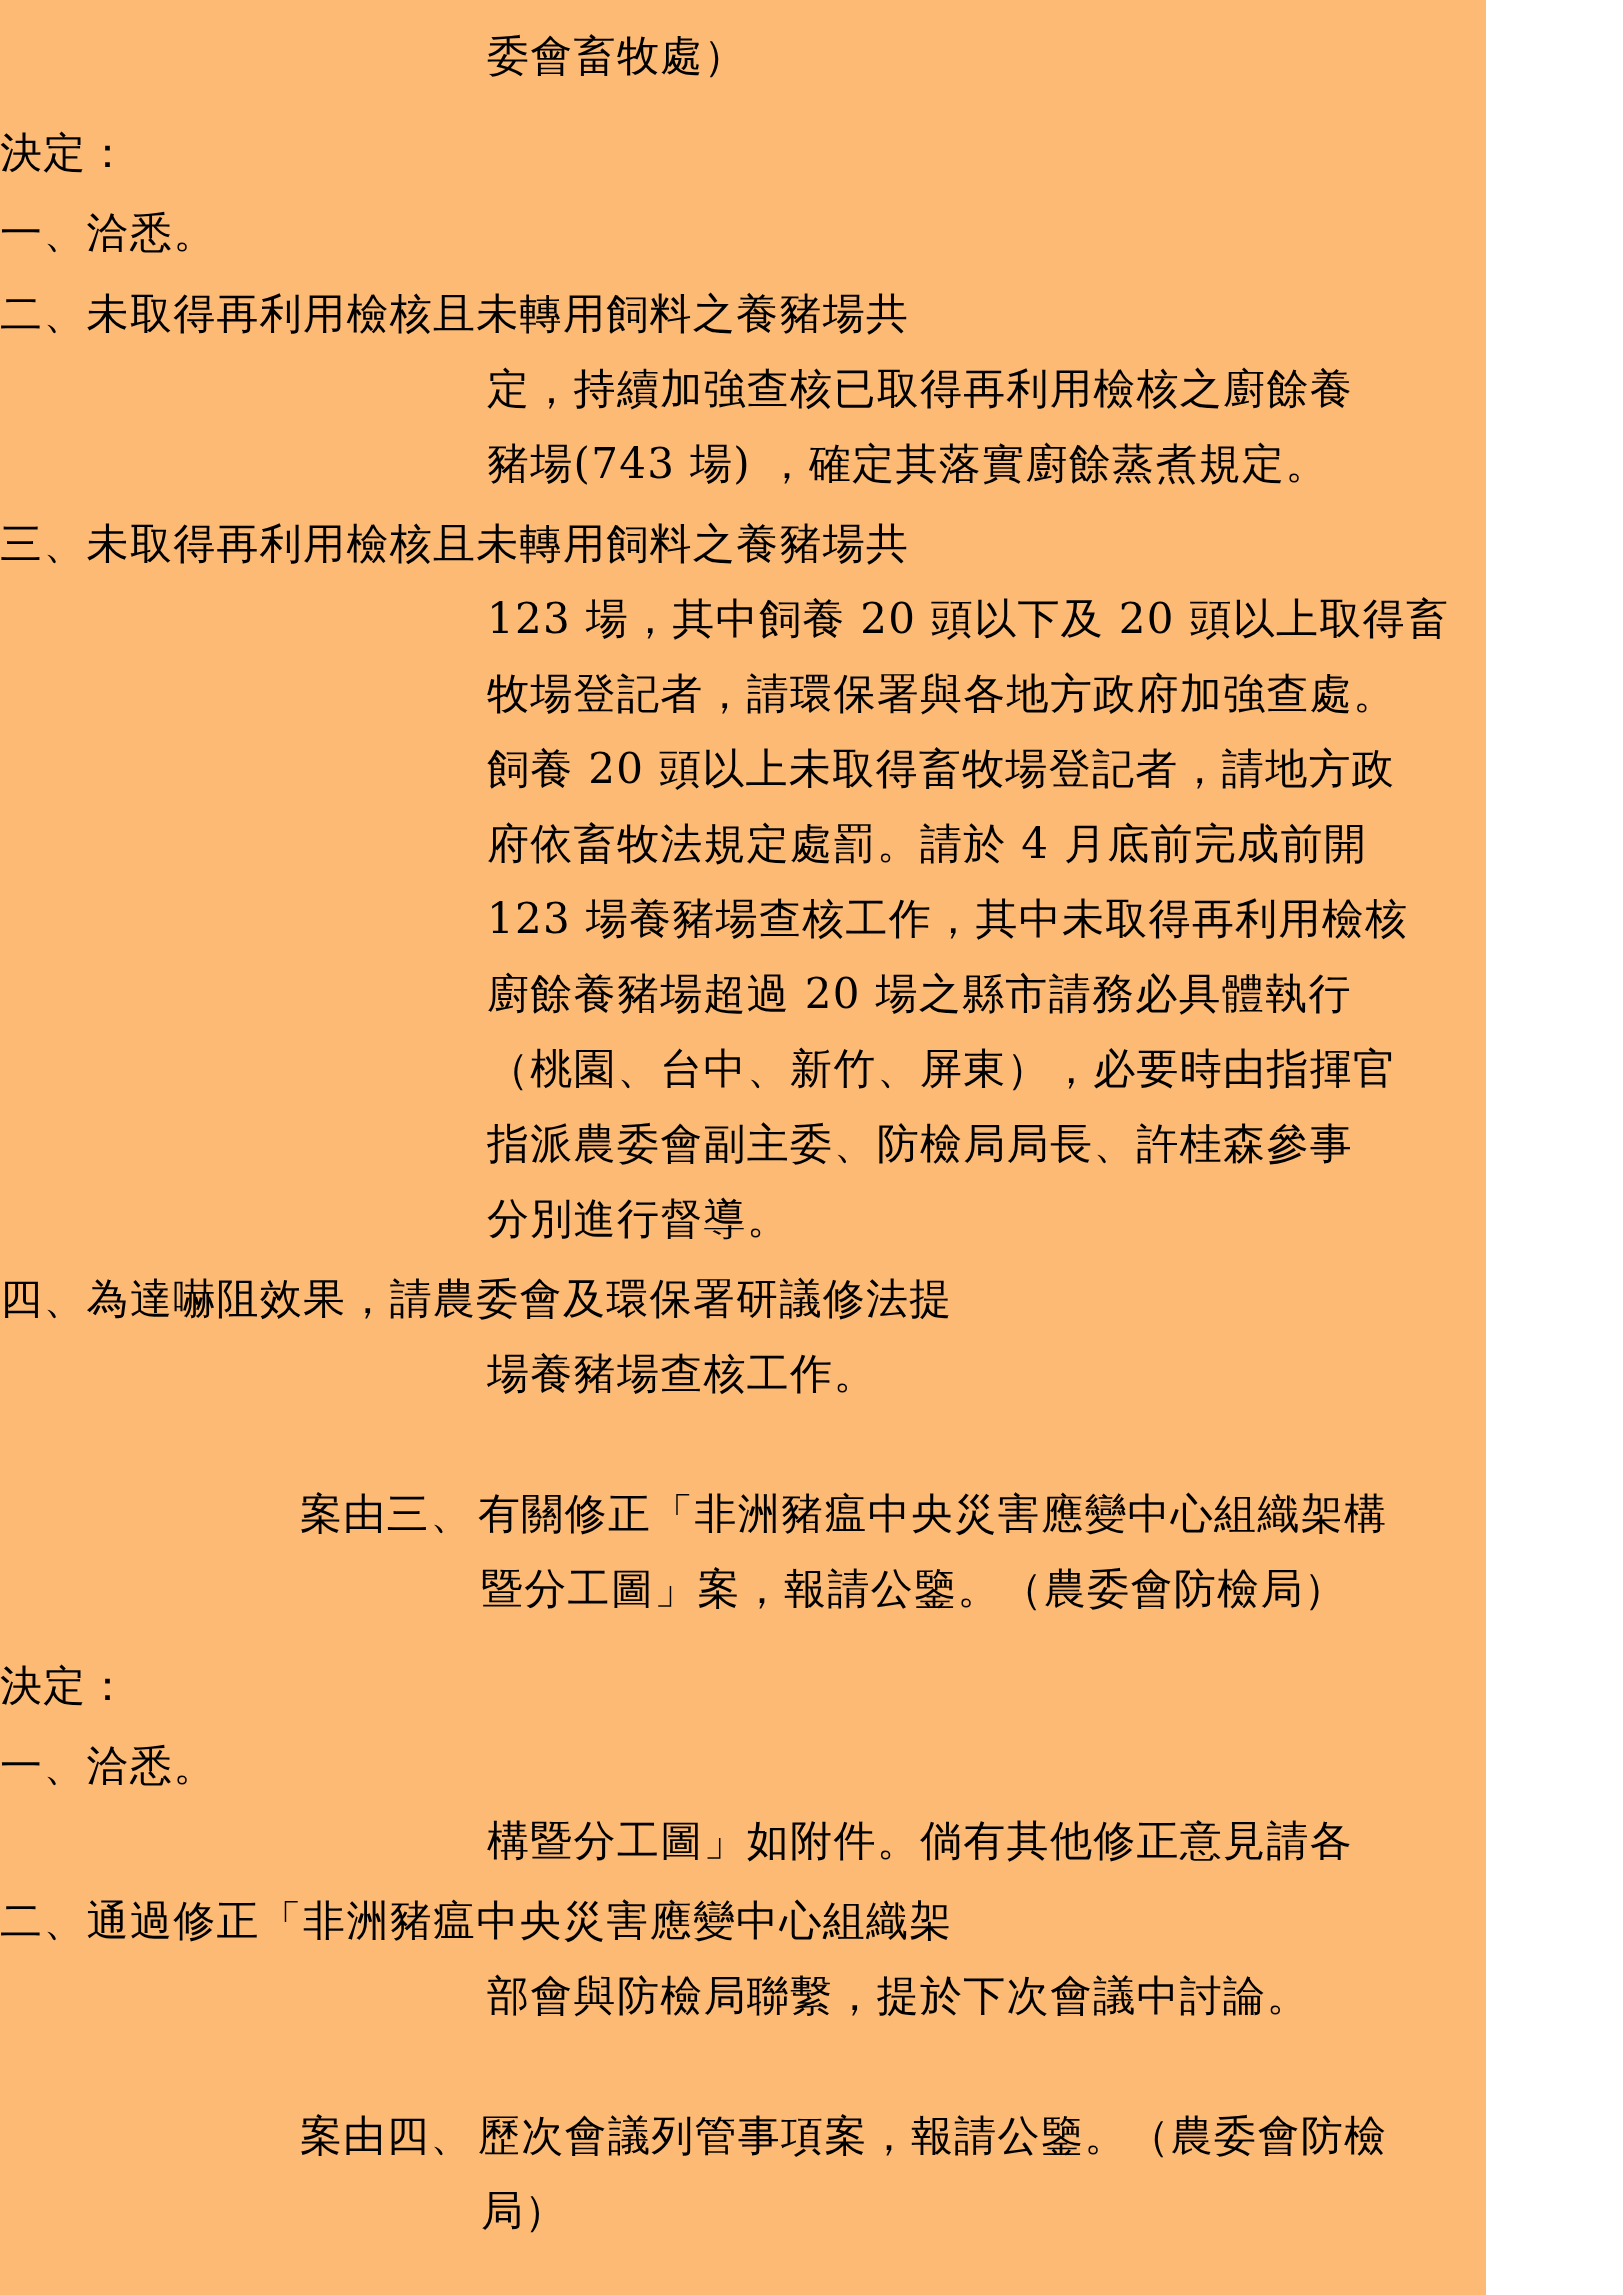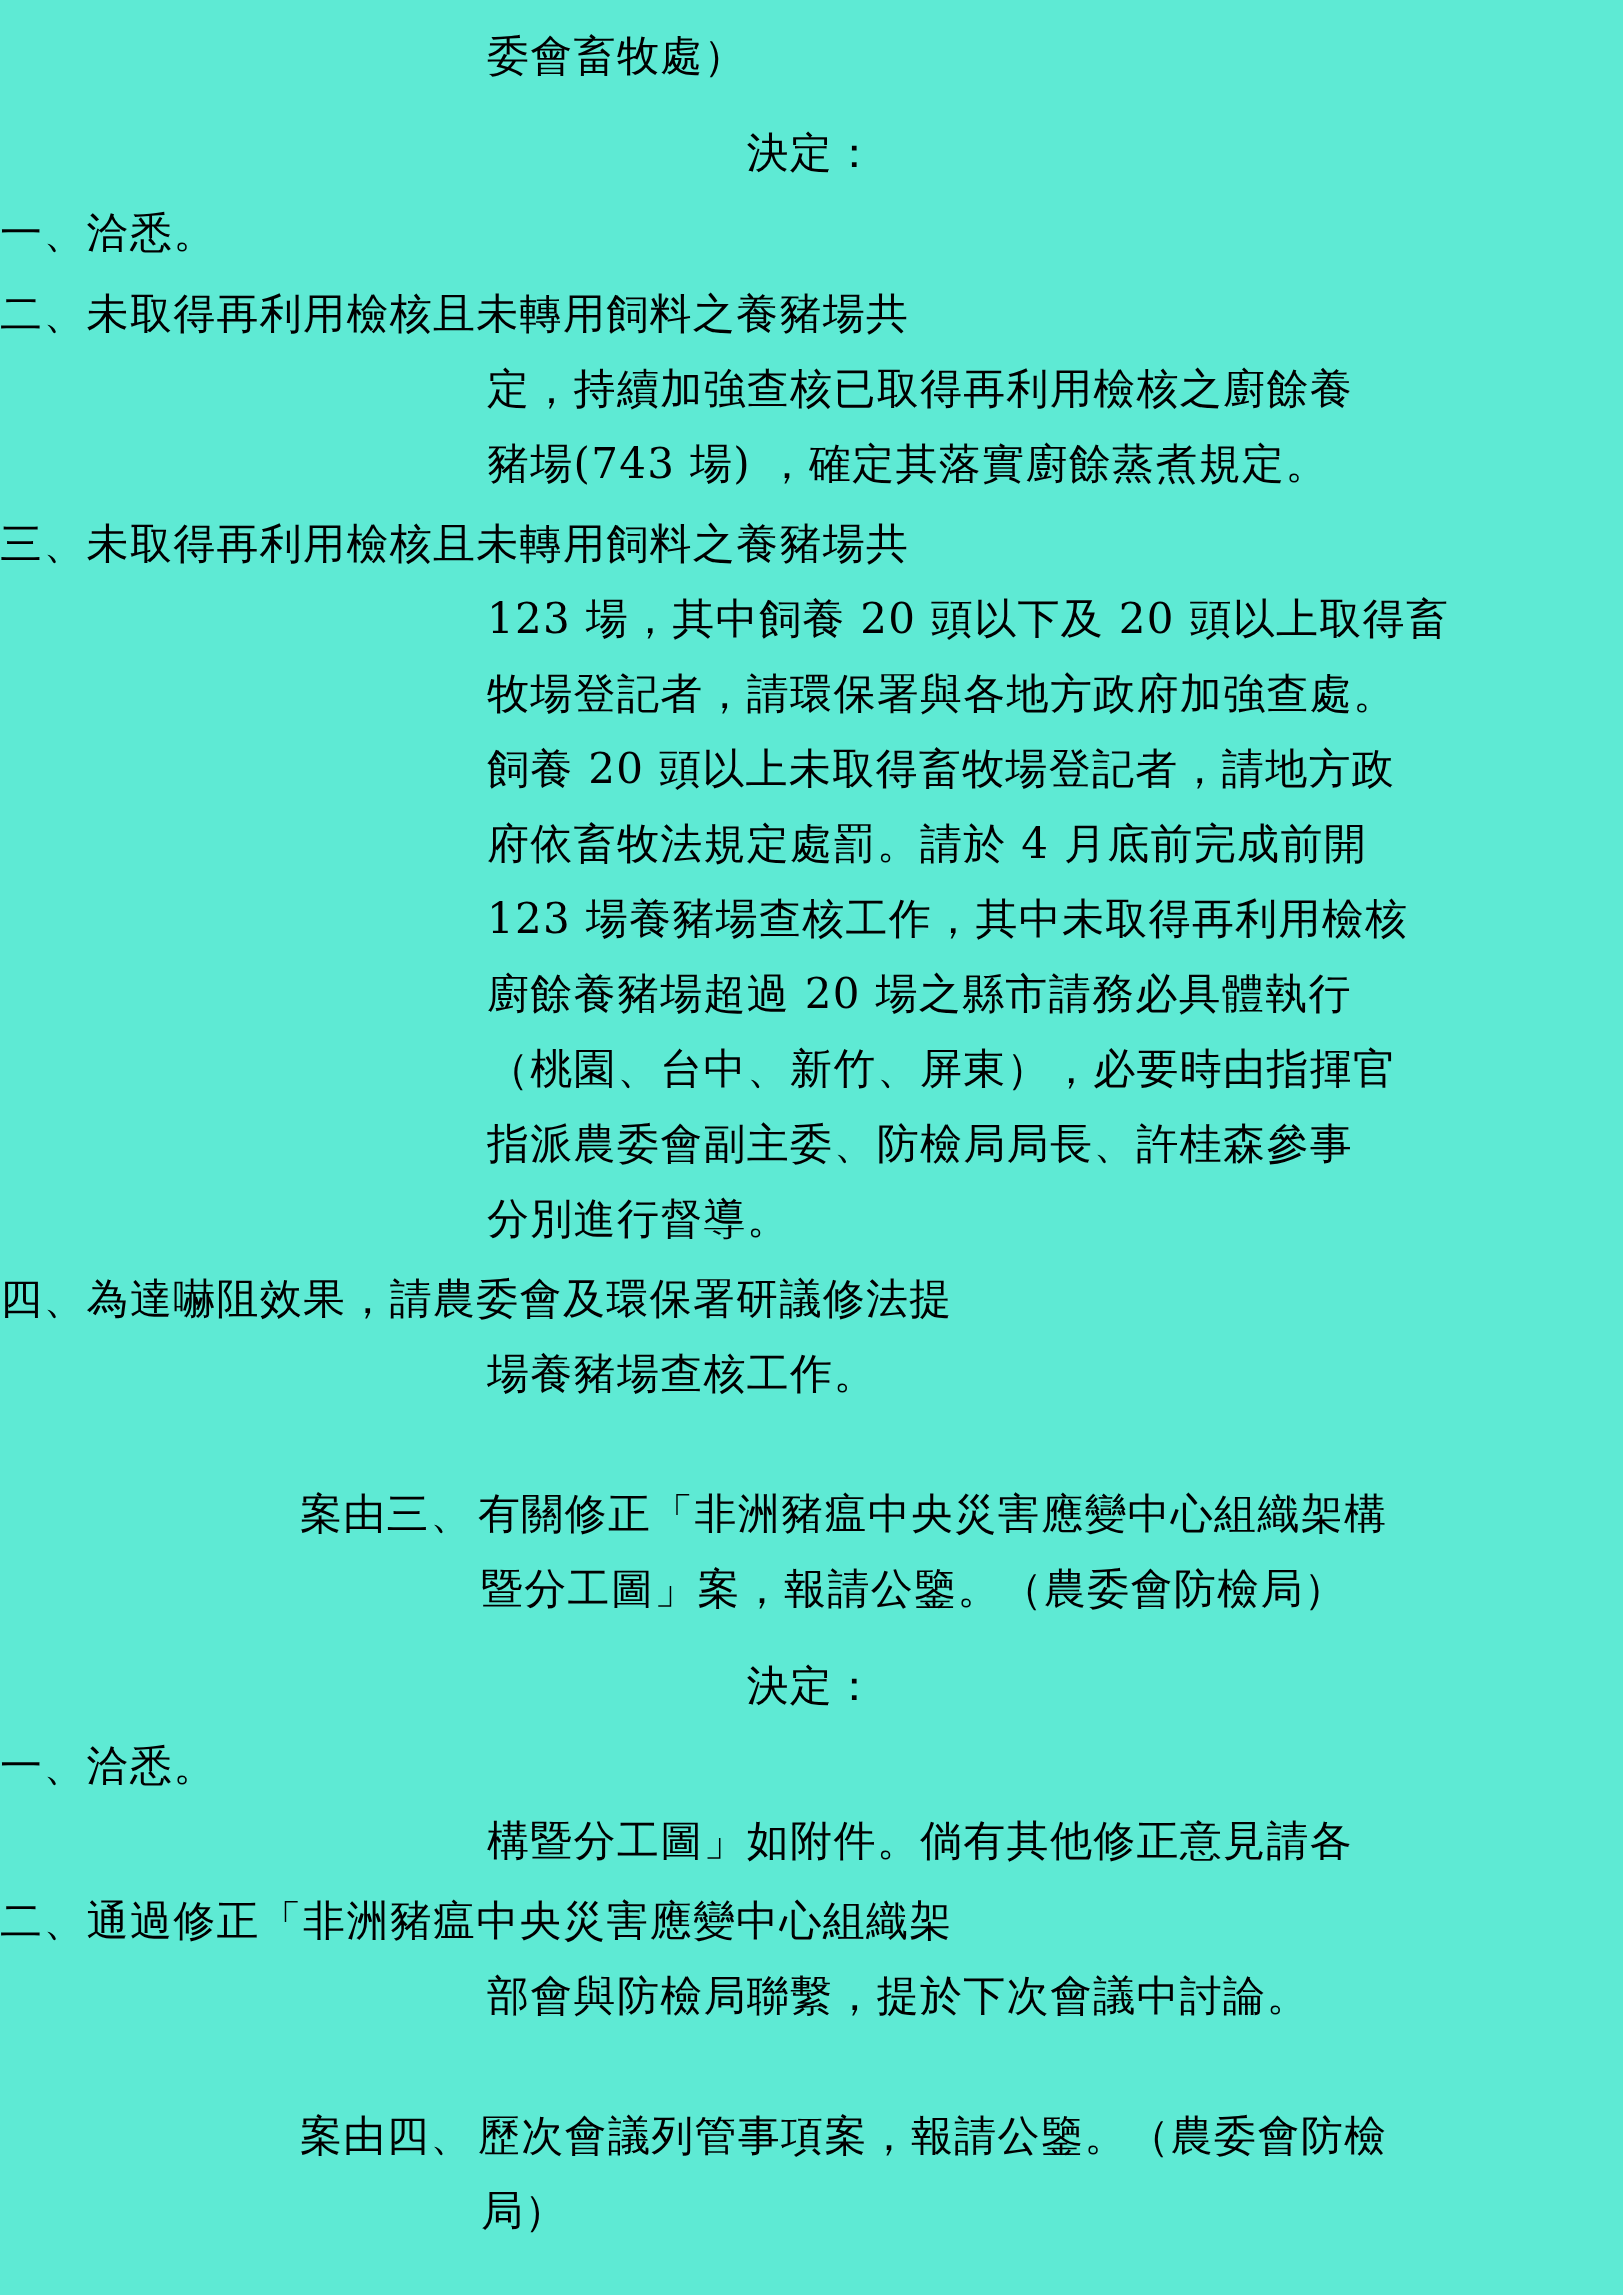--- a/index.html
+++ b/index.html
@@ -2,41 +2,41 @@
 <html style="font-size:10.5px"><head>
 <meta charset="utf-8">
 <style>
   html, body {
     margin: 0;
     padding: 0;
     background: #ffffff;
   }
   .page {
     position: relative;
-    width: 1623px;
+    width: 1486px;
     height: 2295px;
-    background: #5eead4;
+    background: #fdba74;
     color: #000000;
     font-family: "DejaVu Serif", "Liberation Serif", serif;
     overflow: hidden;
   }
   .doc {
     padding-top: 18.3px;
   }
   .line {
     font-size: 42px;
     line-height: 75px;
     letter-spacing: 1.3px;
     white-space: nowrap;
   }
   
   .cont      { padding-left: 487px; }
   .case-cont { padding-left: 481px; }
   
-  .decision  { margin-top: 22px; text-align: center; }
+  .decision  { margin-top: 22px; }
   
   .item      { margin-top: 5.2px; }
   .item .num { display: inline-block; min-width: 86px; }
   
   .case      { padding-left: 300px; margin-top: 65px; }
   .case .num { display: inline-block; min-width: 178px; }
 </style>
 </head>
 <body>
 

